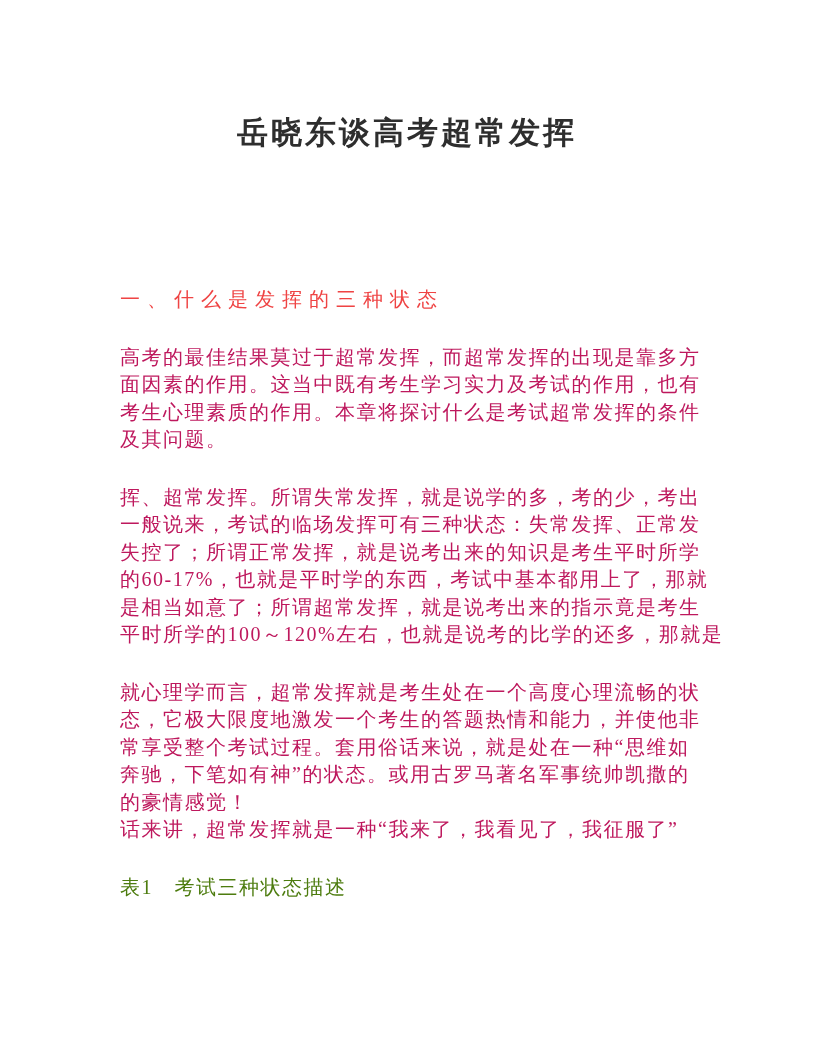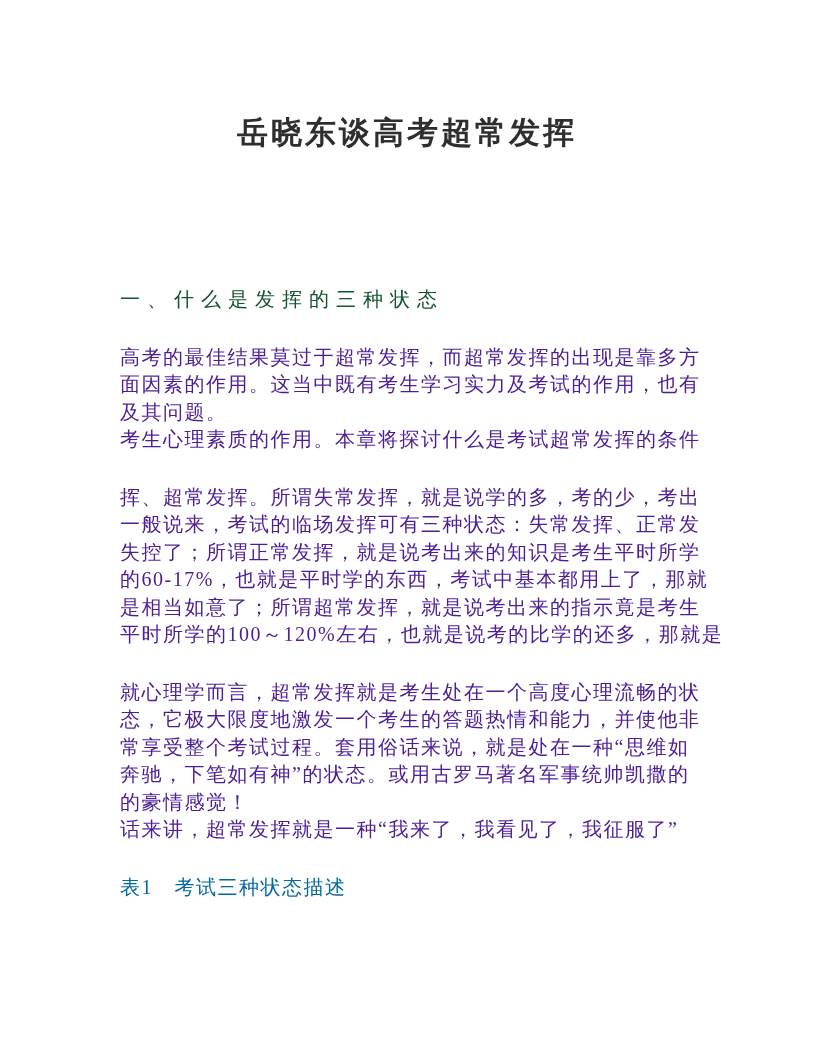--- a/index.html
+++ b/index.html
@@ -26,56 +26,56 @@
     text-align: center;
     letter-spacing: 3px;
     color: #2e2e2e;
     white-space: nowrap;
   }
   .section-heading {
     margin-top: 132px;
     font-size: 20px;
     line-height: 27.5px;
     letter-spacing: 7px;
-    color: #14532d;
+    color: #ef4444;
     white-space: nowrap;
   }
   .paragraph {
     margin-top: 30px;
   }
   .line {
     font-size: 20px;
     line-height: 27.5px;
     letter-spacing: 1.5px;
     white-space: nowrap;
-    color: #4c1d95;
+    color: #be185d;
   }
   .table-caption {
     margin-top: 30px;
     font-size: 20px;
     line-height: 27.5px;
     letter-spacing: 1.5px;
-    color: #0369a1;
+    color: #4d7c0f;
     white-space: nowrap;
   }
 </style>
 </head>
 <body>
 
 <div class="page">
   <h1 class="doc-title">岳晓东谈高考超常发挥</h1>
 
   <div class="section-heading">一、什么是发挥的三种状态</div>
 
   <div class="paragraphs">
       <div class="paragraph">
         <div class="line">高考的最佳结果莫过于超常发挥，而超常发挥的出现是靠多方</div>
         <div class="line">面因素的作用。这当中既有考生学习实力及考试的作用，也有</div>
+        <div class="line">考生心理素质的作用。本章将探讨什么是考试超常发挥的条件</div>
         <div class="line">及其问题。</div>
-        <div class="line">考生心理素质的作用。本章将探讨什么是考试超常发挥的条件</div>
       </div>
       <div class="paragraph">
         <div class="line">挥、超常发挥。所谓失常发挥，就是说学的多，考的少，考出</div>
         <div class="line">一般说来，考试的临场发挥可有三种状态：失常发挥、正常发</div>
         <div class="line">失控了；所谓正常发挥，就是说考出来的知识是考生平时所学</div>
         <div class="line">的60-17%，也就是平时学的东西，考试中基本都用上了，那就</div>
         <div class="line">是相当如意了；所谓超常发挥，就是说考出来的指示竟是考生</div>
         <div class="line">平时所学的100～120%左右，也就是说考的比学的还多，那就是</div>
       </div>
       <div class="paragraph">

